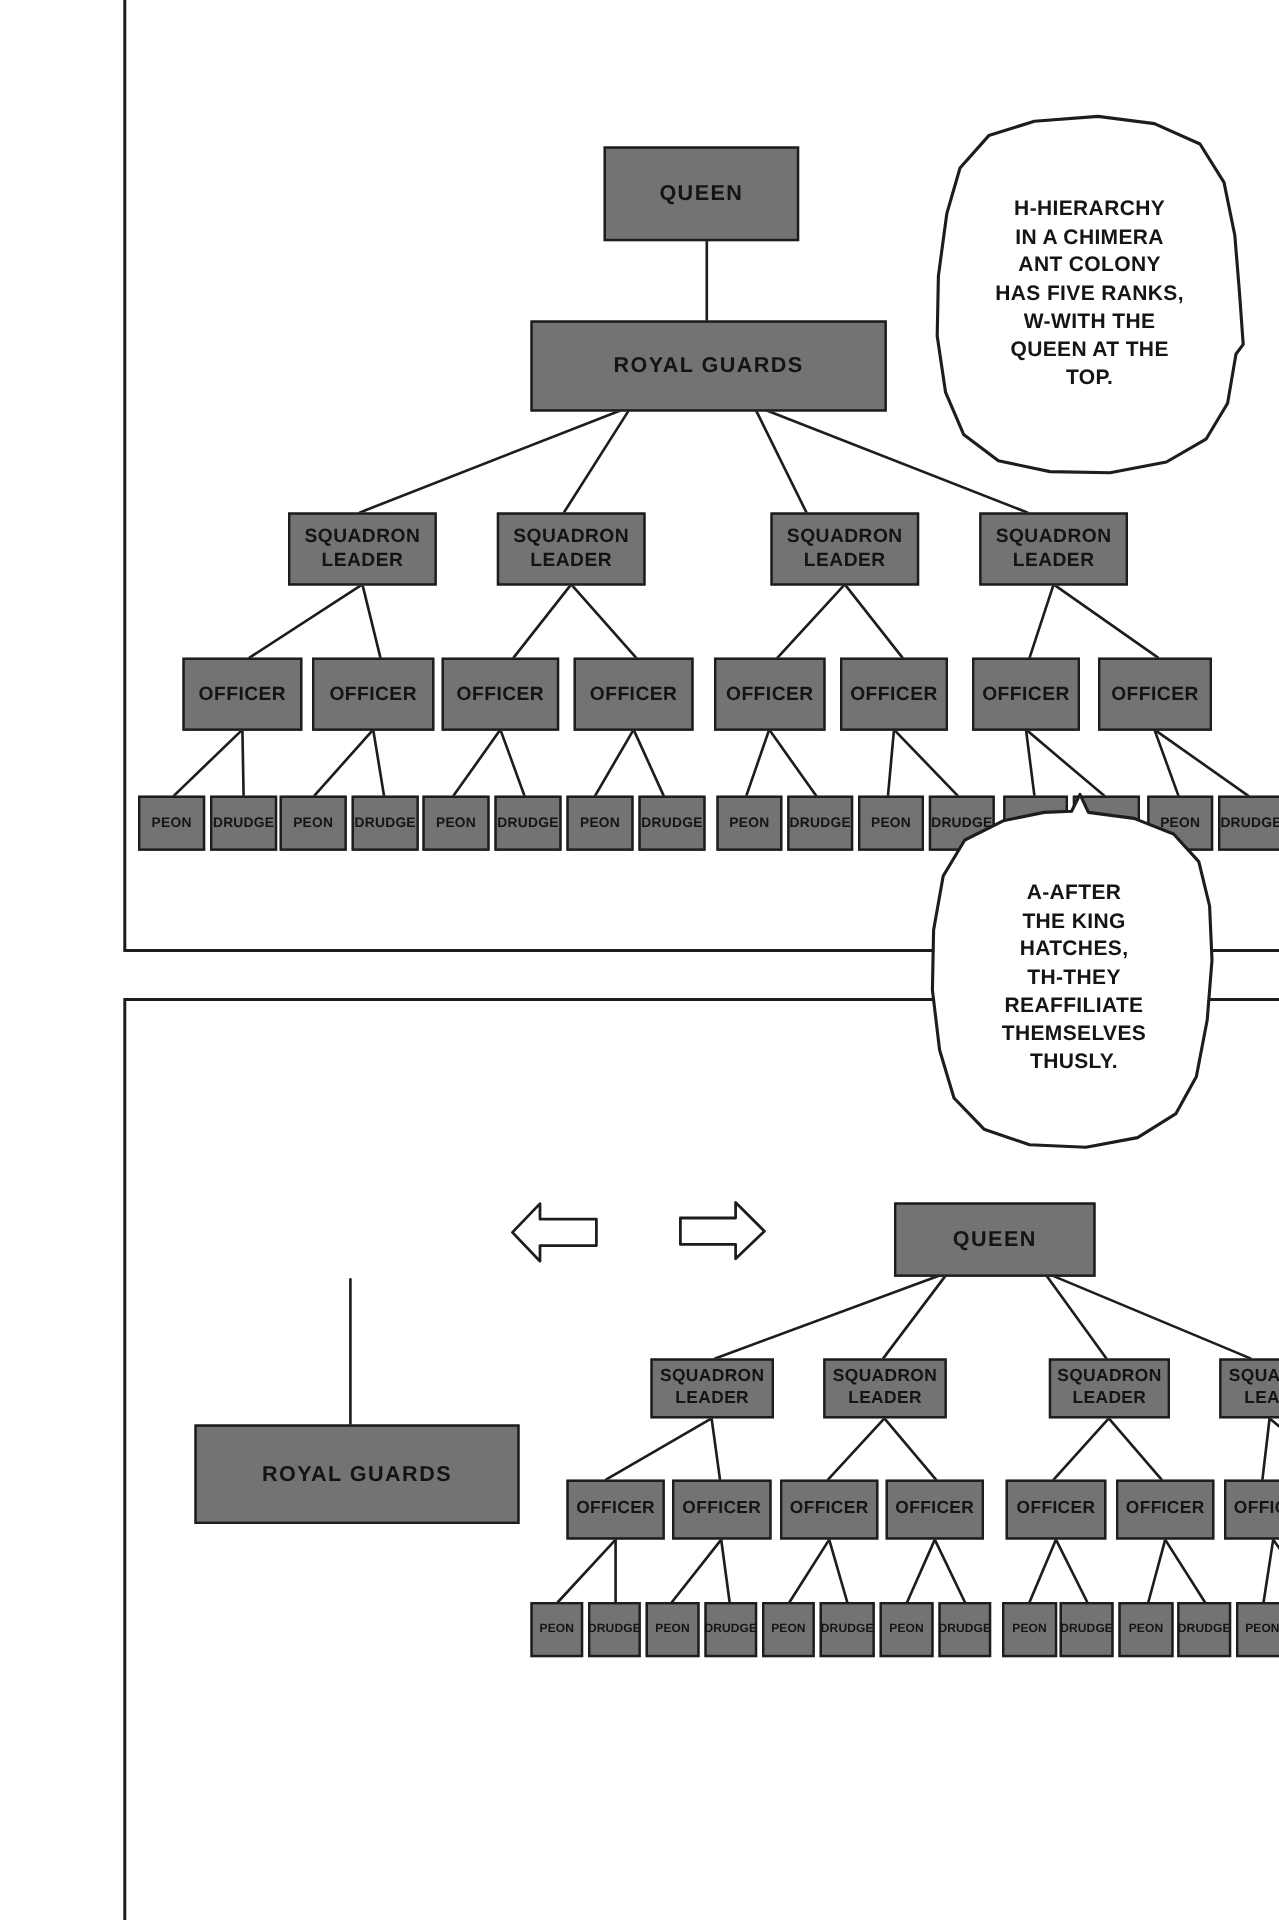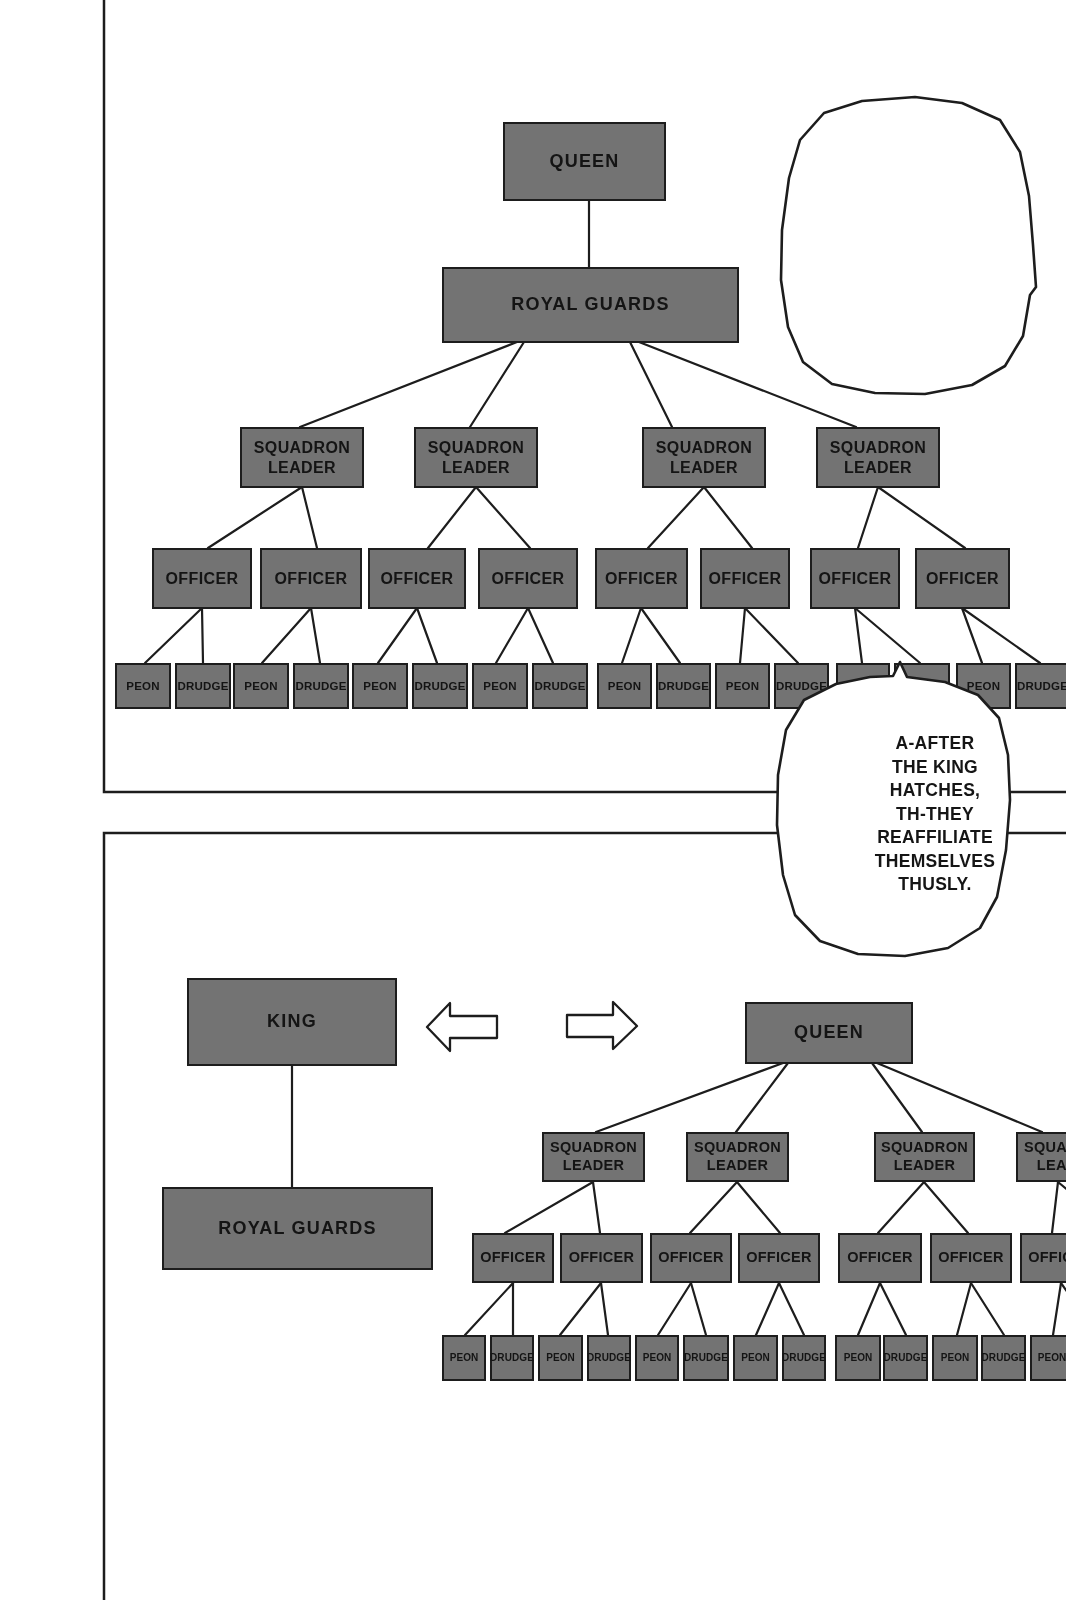--- a/index.html
+++ b/index.html
@@ -102,21 +102,20 @@
     <g>
       <polygon points="427,1027 450,1003 450,1016 497,1016 497,1038 450,1038 450,1051" fill="#ffffff" stroke="#1d1d1d" stroke-width="2.3" stroke-linejoin="round"></polygon>
     </g>
     <g>
       <polygon points="637,1026 613,1002 613,1015 567,1015 567,1037 613,1037 613,1049" fill="#ffffff" stroke="#1d1d1d" stroke-width="2.3" stroke-linejoin="round"></polygon>
     </g>
   </svg>
 
   <div class="node lvl-a" style="left:503px;top:122px;width:163px;height:79px">QUEEN</div>
   <div class="node lvl-a" style="left:442px;top:267px;width:297px;height:76px">ROYAL GUARDS</div>
-  <div class="node lvl-a" style="left:187px;top:978px;width:210px;height:88px">KING</div>
   <div class="node lvl-a" style="left:162px;top:1187px;width:271px;height:83px">ROYAL GUARDS</div>
   <div class="node lvl-a" style="left:745px;top:1002px;width:168px;height:62px">QUEEN</div>
 
   <div id="gen-nodes">
       <div class="node lvl-b" style="left: 240px; top: 427px; width: 124px; height: 61px;">SQUADRON
 LEADER</div>
       <div class="node lvl-b" style="left: 414px; top: 427px; width: 124px; height: 61px;">SQUADRON
 LEADER</div>
       <div class="node lvl-b" style="left: 642px; top: 427px; width: 124px; height: 61px;">SQUADRON
 LEADER</div>
@@ -179,21 +178,28 @@
   <svg class="layer" width="1066" height="1600" viewBox="0 0 1066 1600" style="z-index:4">
     <path fill="#ffffff" stroke="#1d1d1d" stroke-width="2.6" stroke-linejoin="round" d="M 862,101 L 824,113 L 800,140 L 789,178 L 782,230 L 781,280 L 788,327
              L 803,362 L 832,384 L 875,393 L 925,394 L 972,385 L 1005,366 L 1023,336
              L 1030,295 L 1036,287 L 1033,245 L 1029,196 L 1020,152 L 1000,120
              L 962,103 L 915,97 Z"></path>
     <path fill="#ffffff" stroke="#1d1d1d" stroke-width="2.6" stroke-linejoin="round" d="M 893,676 L 900,662 L 907,677 L 945,682 L 978,695 L 999,718 L 1008,755
              L 1010,800 L 1006,850 L 997,897 L 980,928 L 948,948 L 905,956 L 858,954
              L 820,941 L 795,915 L 783,875 L 777,825 L 778,775 L 786,730 L 804,700
              L 836,684 L 870,677 Z"></path>
   </svg>
-  <div class="bubble-text" style="left:820px;top:732px;width:230px">A-AFTER
+  <div class="bubble-text" style="left:793px;top:162px;width:230px">H-HIERARCHY
+IN A CHIMERA
+ANT COLONY
+HAS FIVE RANKS,
+W-WITH THE
+QUEEN AT THE
+TOP.</div>
+  <div class="bubble-text" style="left:780px;top:732px;width:230px">A-AFTER
 THE KING
 HATCHES,
 TH-THEY
 REAFFILIATE
 THEMSELVES
 THUSLY.</div>
 
 </div>
 
 </body></html>

